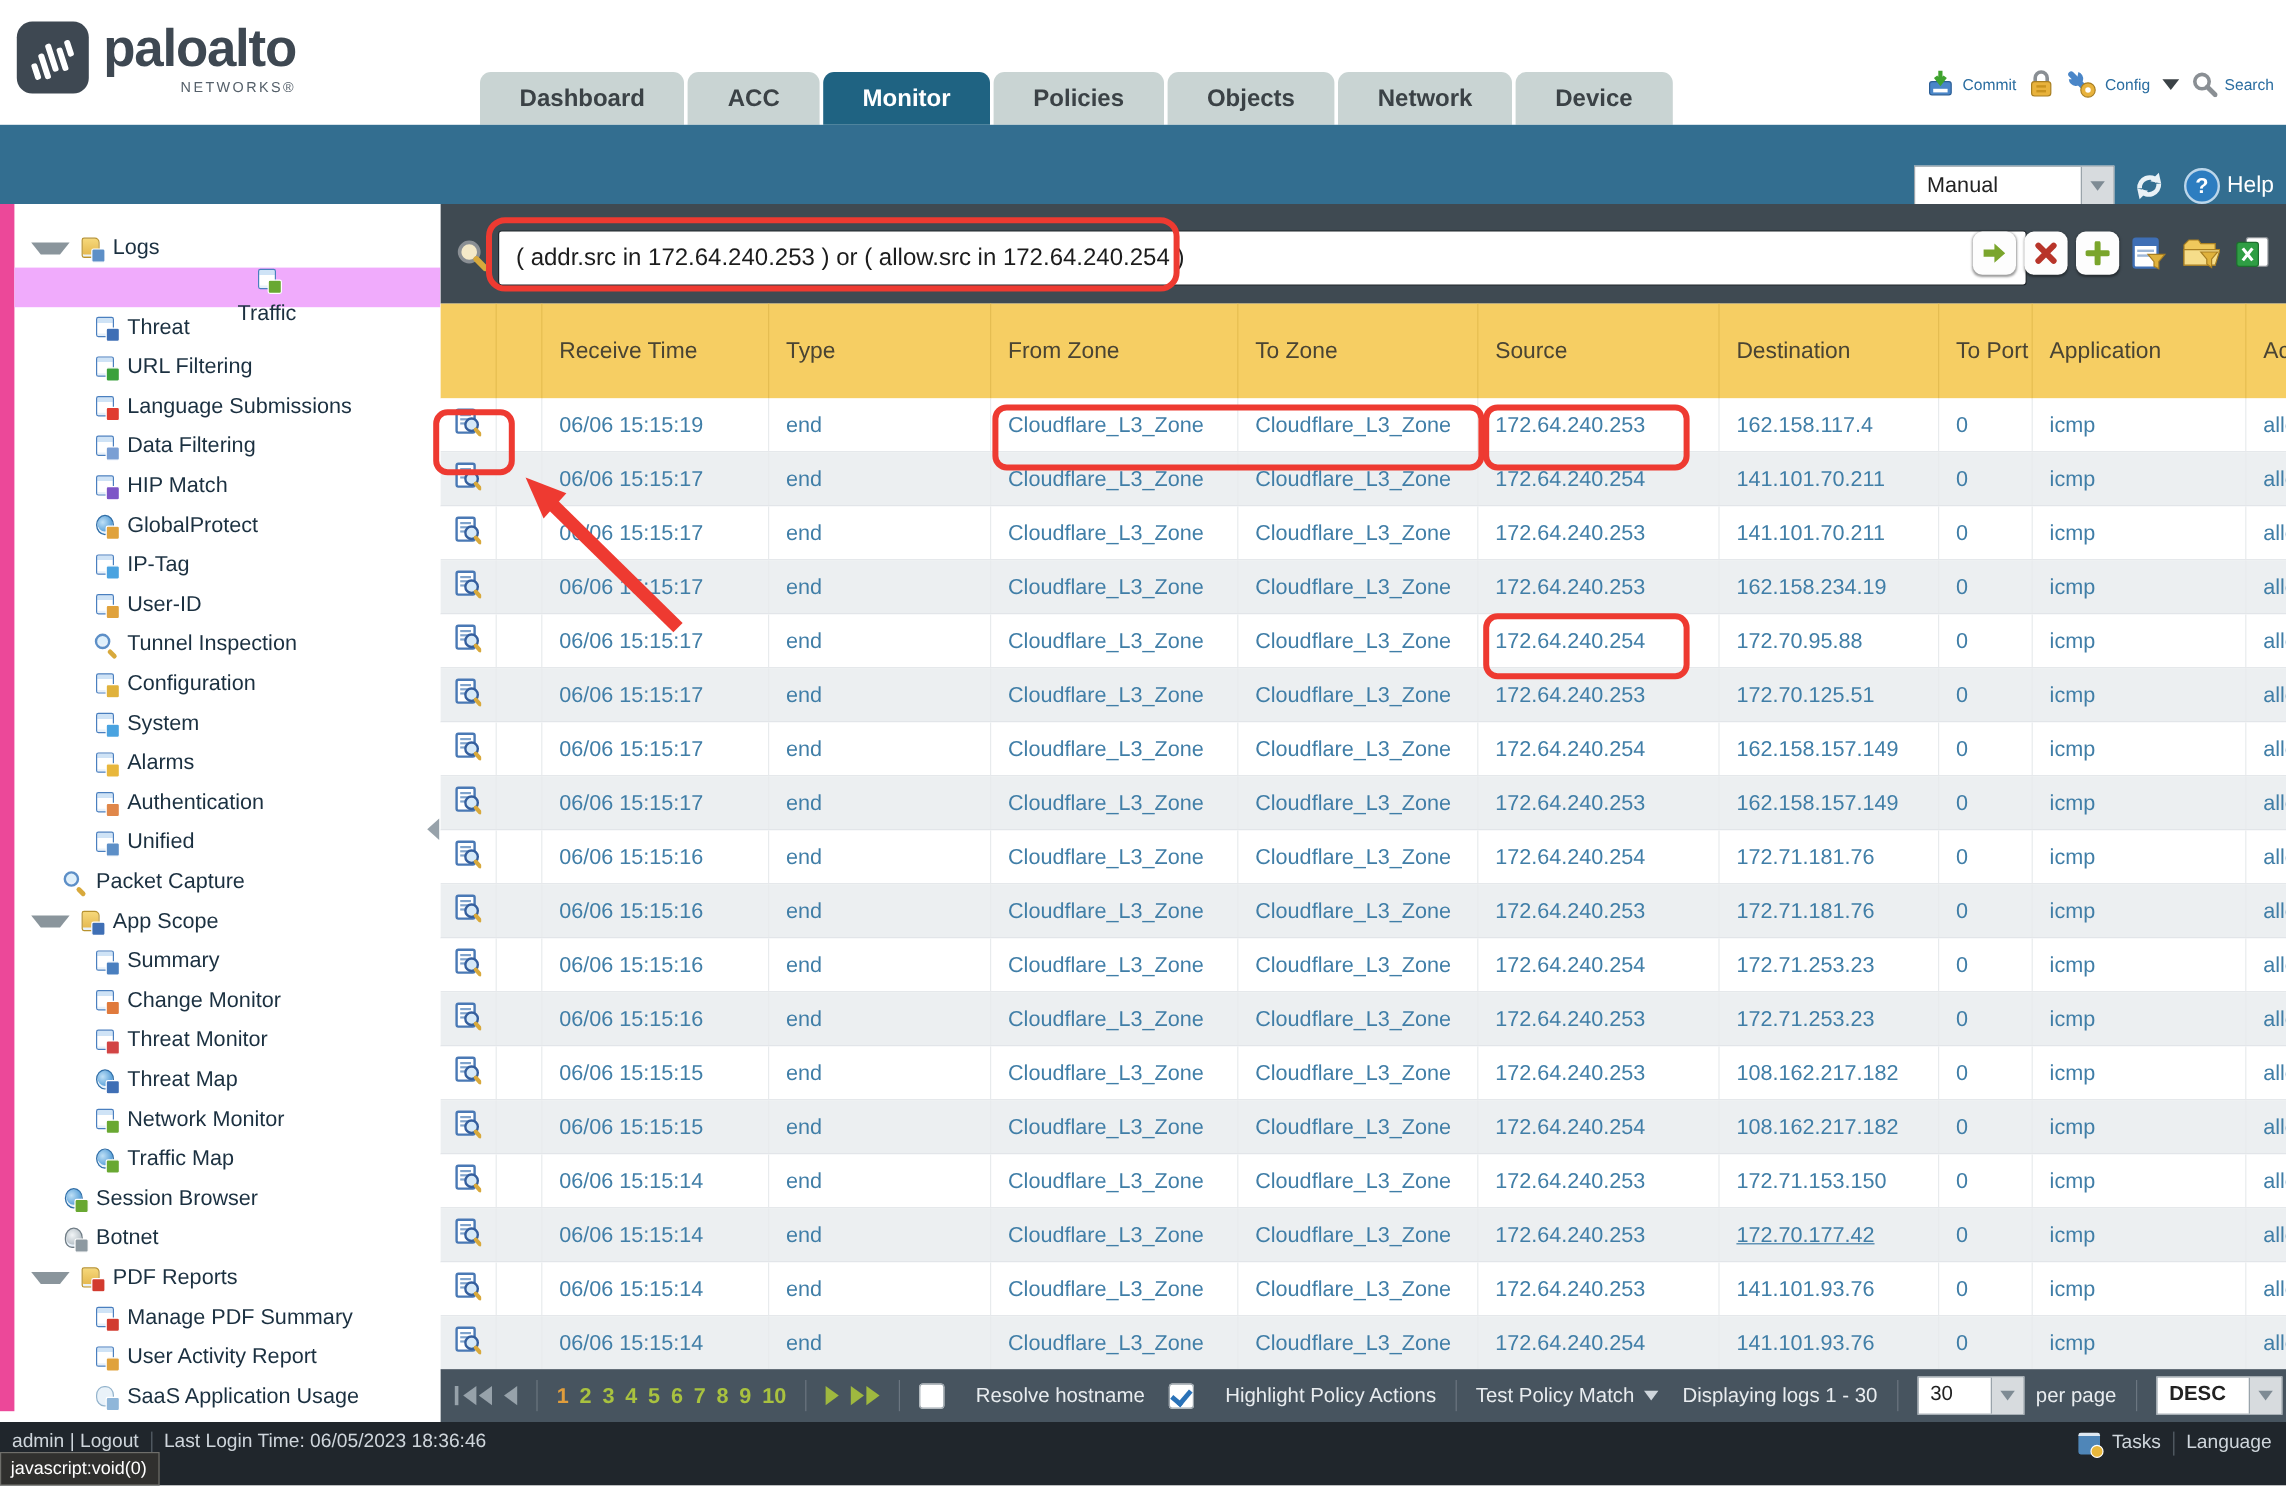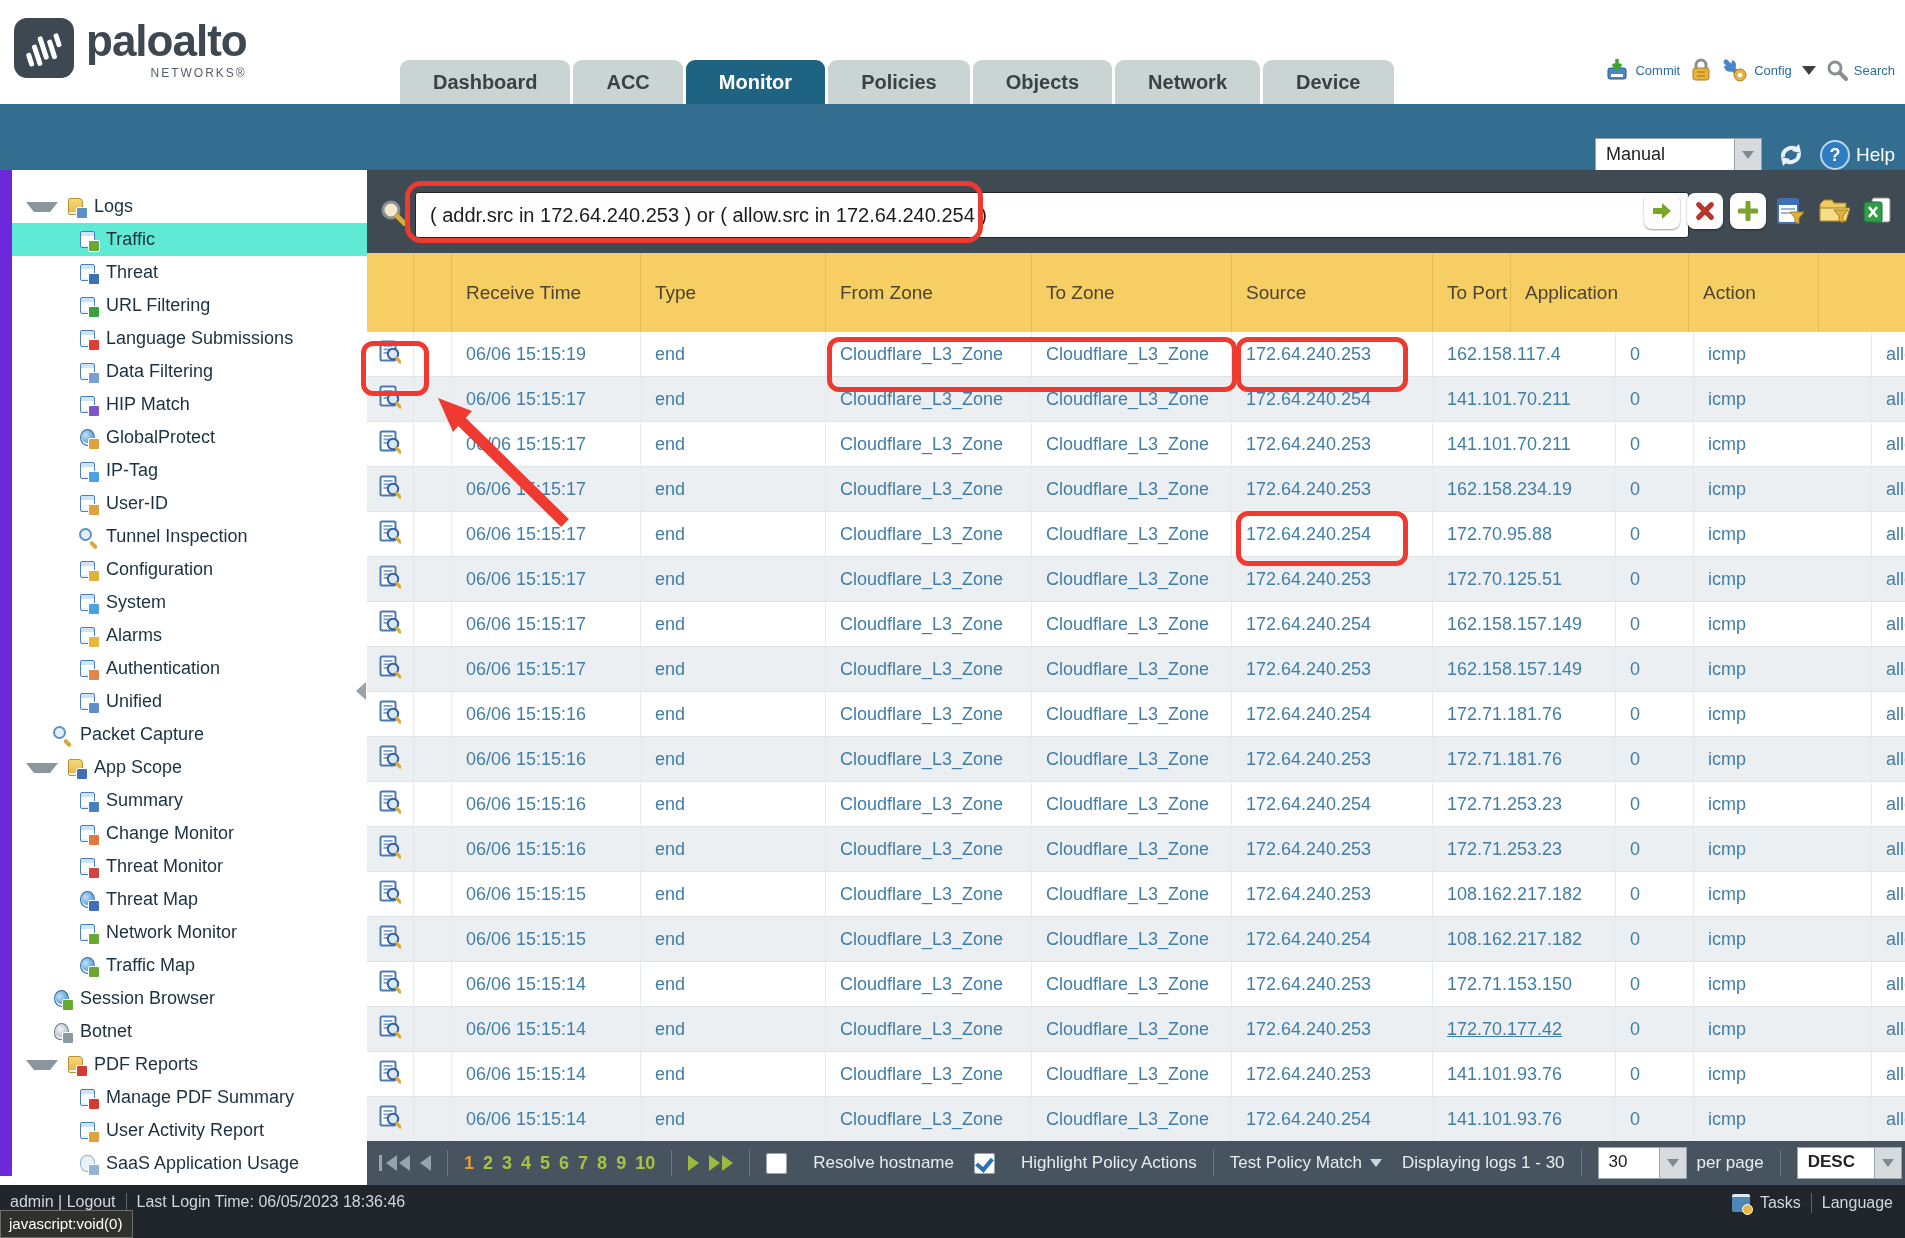--- a/index.html
+++ b/index.html
@@ -25,24 +25,24 @@
   .select{display:flex;align-items:stretch;height:32px;background:#fff;border:1px solid #9aa4ab;}
   .select .val{padding:0 10px;font-size:18px;color:#222;line-height:30px;}
   .select .btn{width:26px;background:#d7dbde;border-left:1px solid #9aa4ab;display:flex;align-items:center;justify-content:center;}
   .select .btn .dn{width:0;height:0;border-left:6px solid transparent;border-right:6px solid transparent;border-top:8px solid #7e8b94;}
   .manual-select .val{width:118px;}
   .help{display:flex;align-items:center;gap:6px;color:#fff;font-size:19px;}
   .help-bubble{width:26px;height:26px;border-radius:50%;background:#2d7dc0;color:#fff;font-weight:bold;
        font-size:18px;display:flex;align-items:center;justify-content:center;border:2px solid #bcd6ea;}
   
   .sidebar{position:absolute;left:0;top:170px;width:367px;bottom:62px;background:#fff;
-       border-left:12px solid #6d28d9;box-sizing:border-box;text-align:center;}
+       border-left:12px solid #ec4899;box-sizing:border-box;text-align:center;}
   .tree{padding-top:20px;}
   .trow{height:33px;display:flex;align-items:center;gap:8px;font-size:18px;color:#1b3040;cursor:pointer;white-space:nowrap;}
-  .trow.sel{background:#5eead4;}
+  .trow.sel{background:#f0abfc;flex-direction:column;}
   .trow.lv0p{padding-left:14px;}
   .trow.lv0{padding-left:40px;}
   .trow.lv1{padding-left:66px;}
   .tri{width:0;height:0;border-left:8px solid transparent;border-right:8px solid transparent;border-top:10px solid #8a959c;flex:0 0 16px;}
   
   .ic{width:20px;height:20px;position:relative;display:inline-block;flex:0 0 20px;}
   .ic::before{content:"";position:absolute;left:2px;top:1px;right:3px;bottom:2px;background:
        linear-gradient(#cfe3f6 0 4px,#fff 4px),#fff;border:1.5px solid #4a7fbf;border-radius:2px;
        box-shadow:inset 0 -2px 0 #e8f1fa;}
   .ic::after{content:"";position:absolute;right:-2px;bottom:-2px;width:10px;height:10px;border-radius:2px;
@@ -404,20 +404,23 @@
         </div>
         <div class="hc" style="width: 206px; flex: 0 0 206px;">
           <span>From Zone</span>
         </div>
         <div class="hc" style="width: 200px; flex: 0 0 200px;">
           <span>To Zone</span>
         </div>
         <div class="hc" style="width: 201px; flex: 0 0 201px;">
           <span>Source</span>
         </div>
+        <div class="hc" style="width: 183px; flex: 0 0 183px;">
+          <span>Destination</span>
+        </div>
         <div class="hc" style="width: 78px; flex: 0 0 78px; text-align: center;">
           <span>To Port</span>
         </div>
         <div class="hc" style="width: 178px; flex: 0 0 178px;">
           <span>Application</span>
         </div>
         <div class="hc" style="width: 130px; flex: 0 0 130px;">
           <span>Action</span>
         </div>
       </div>

